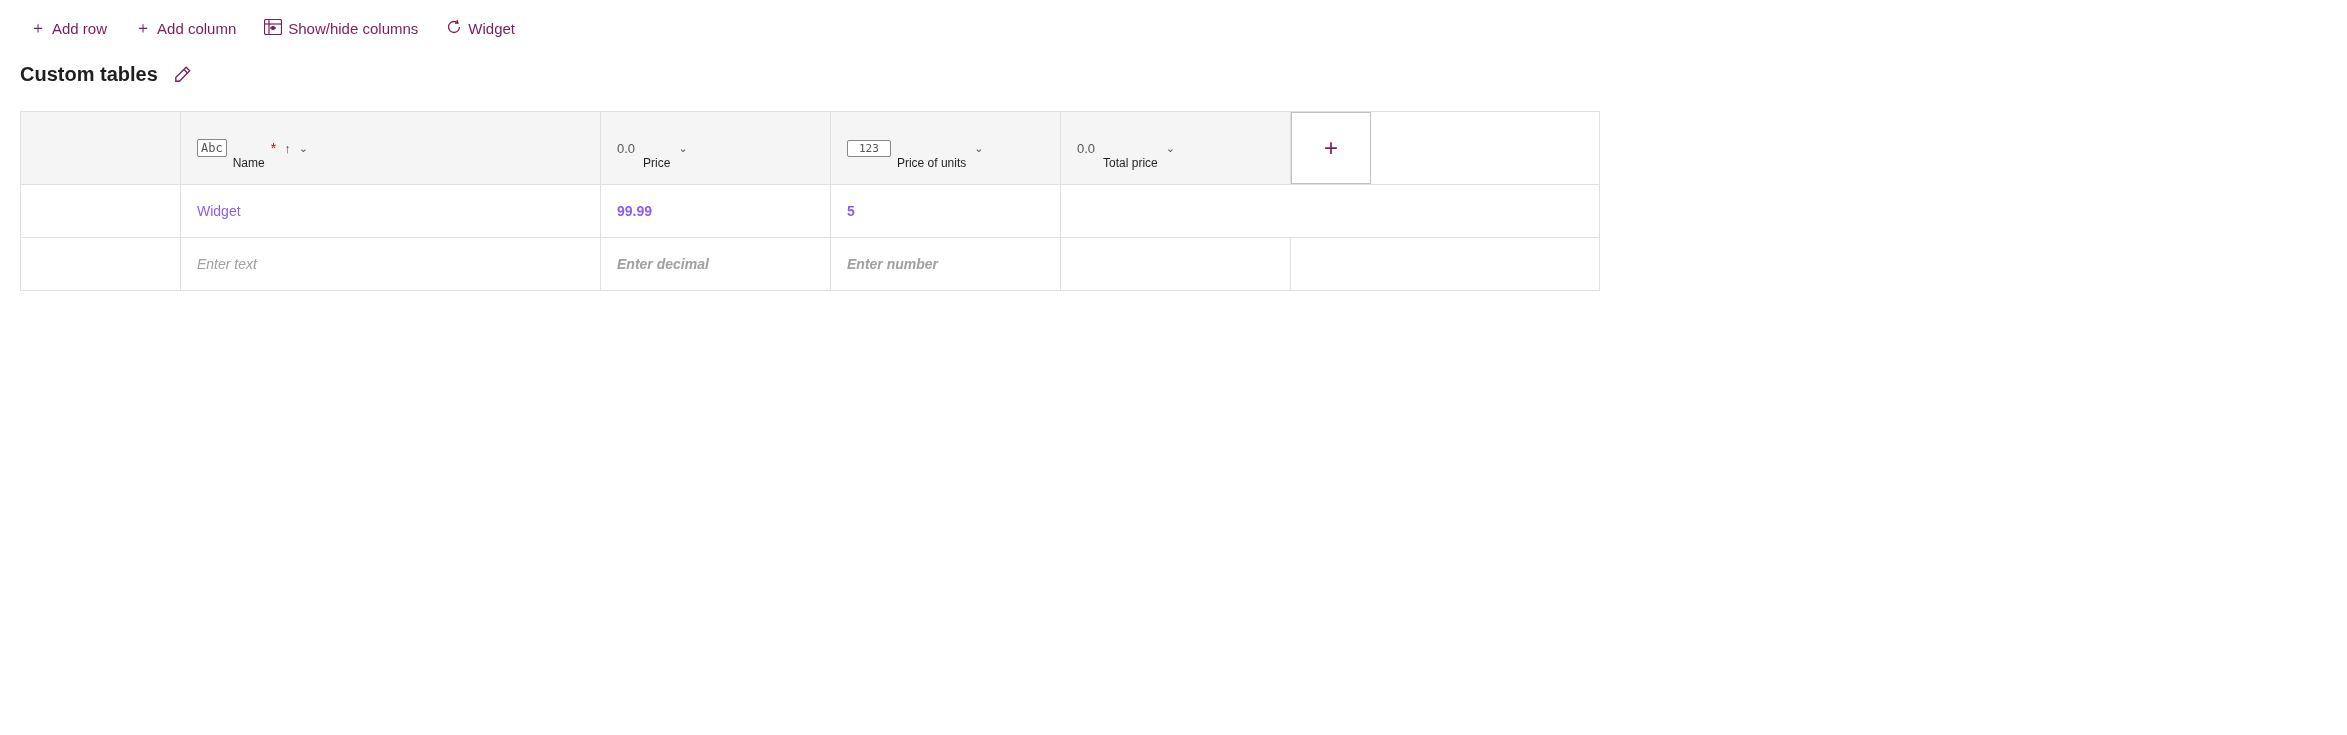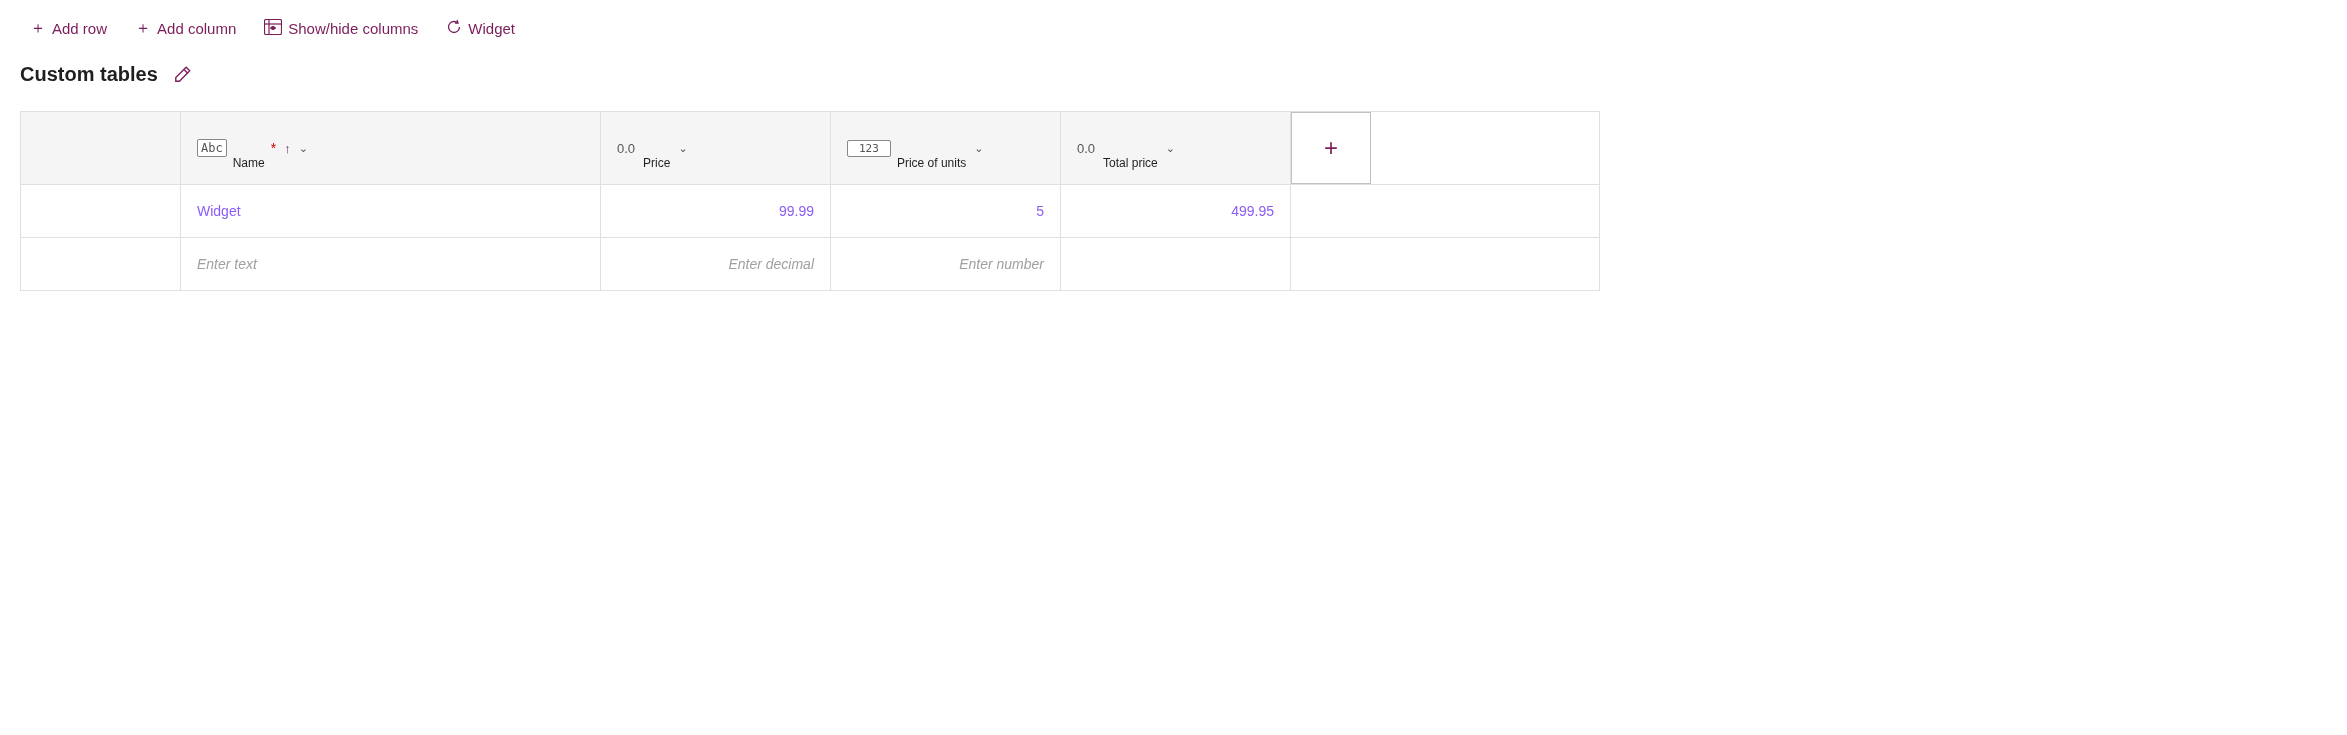--- a/index.html
+++ b/index.html
@@ -180,21 +180,21 @@
       font-size: 14px;
       color: #8b5cf6;
       min-height: 52px;
     }
 
     .td-cell:last-child {
       border-right: none;
     }
 
     .td-cell.align-right {
-      justify-content: flex-end;
+      font-weight: bold;
     }
 
     .td-cell.placeholder {
       color: #a0a0a0;
       font-style: italic;
     }
 
     .th-add-btn {
       background: #fff;
       border: 1px solid #c0c0c0;
@@ -315,23 +315,20 @@
     <div class="td-cell left-gutter-data" style="background:#fff;"></div>
     <div class="td-cell col-name">
       <span>Widget</span>
     </div>
     <div class="td-cell col-price align-right">
       <span>99.99</span>
     </div>
     <div class="td-cell col-units align-right">
       <span>5</span>
     </div>
-    <div class="td-cell col-total align-right">
-      <span>499.95</span>
-    </div>
     <div class="td-cell col-add"></div>
   </div>
 
   <div class="table-data-row">
     <div class="td-cell left-gutter-data" style="background:#fff;"></div>
     <div class="td-cell col-name placeholder">
       <span>Enter text</span>
     </div>
     <div class="td-cell col-price placeholder align-right">
       <span>Enter decimal</span>

